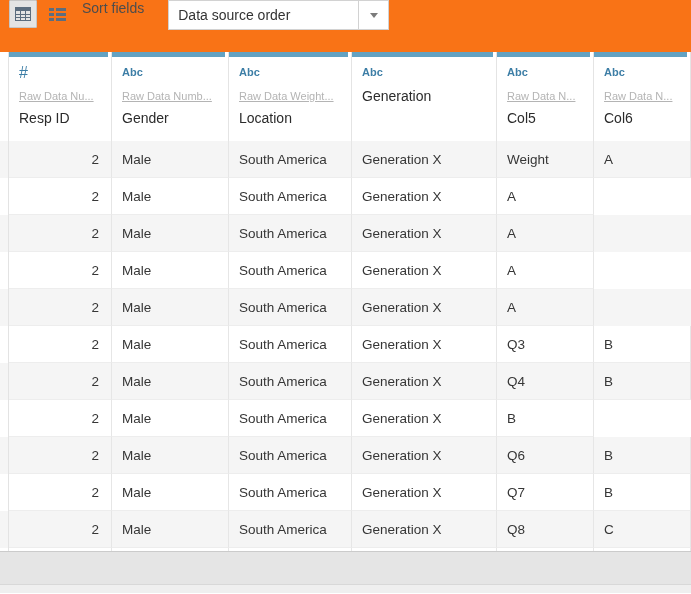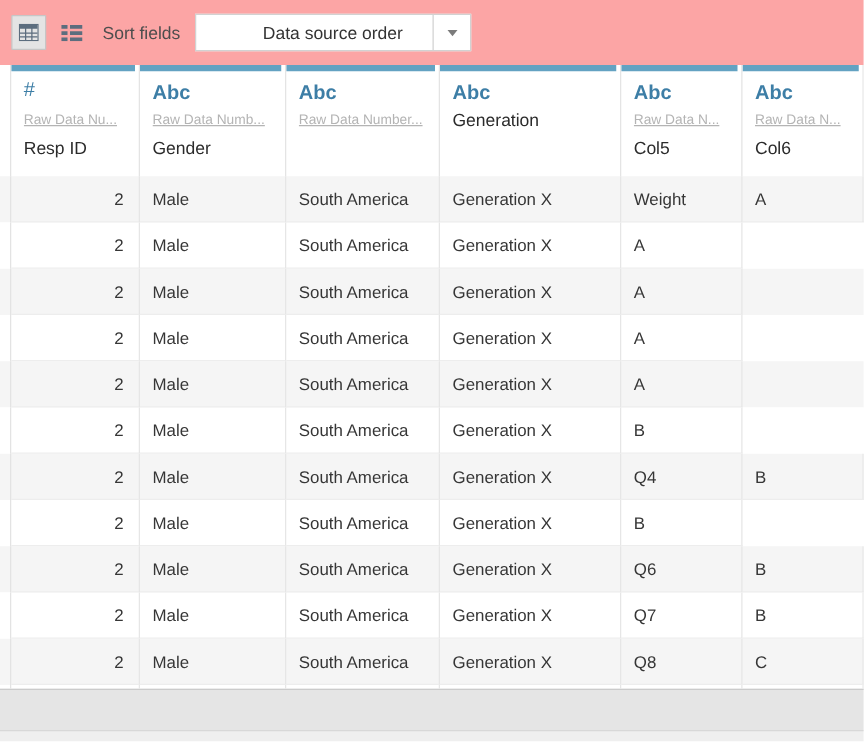--- a/index.html
+++ b/index.html
@@ -1,26 +1,26 @@
 <!DOCTYPE html>
 <html><head>
 <meta charset="utf-8">
 <style>
   * { margin:0; padding:0; box-sizing:border-box; }
   html,body { width:691px; height:594px; overflow:hidden; background:#fff;
     font-family:"Liberation Sans","DejaVu Sans",sans-serif; }
 
   
-  .toolbar { height:52px; display:flex; align-items:center; padding-left:9px; background:#fca5a5; }
+  .toolbar { height:52px; display:flex; align-items:flex-start; padding-left:9px; background:#f97316; }
   .tool-btn { width:28px; height:28px; display:flex; align-items:center; justify-content:center;
     border:1px solid #c6c6c6; background:#e4e4e4; border-radius:1px; cursor:pointer; }
   .tool-btn.flat { border:1px solid transparent; background:transparent; margin-left:6px; }
   .sort-label { margin-left:11px; font-size:14px; color:#4d4d4d; }
-  .dropdown { margin-left:12px; width:221px; height:30px; border:1px solid #d2d2d2; background:#fff;
-    display:flex; align-items:stretch; cursor:pointer;padding-left:44px; }
+  .dropdown { margin-left:24px; width:221px; height:30px; border:1px solid #d2d2d2; background:#fff;
+    display:flex; align-items:stretch; cursor:pointer; }
   .dropdown-value { flex:1; display:flex; align-items:center; padding-left:9px; font-size:14px; color:#333;
     white-space:nowrap; overflow:hidden; }
   .dropdown-arrow-box { width:30px; border-left:1px solid #d2d2d2; display:flex; align-items:center; justify-content:center; }
   .tri-down { width:0; height:0; border-left:4px solid transparent; border-right:4px solid transparent;
     border-top:5px solid #7b7b7b; }
 
   
   .grid { width:691px; }
   .hrow, .row, .row-sliver { display:flex; }
   .gutter { width:9px; flex:0 0 9px; border-right:1px solid #e3e3e3; }
@@ -28,21 +28,21 @@
   .c1 { width:117px; flex:0 0 117px; }
   .c2 { width:123px; flex:0 0 123px; }
   .c3 { width:145px; flex:0 0 145px; }
   .c4 { width:97px;  flex:0 0 97px; }
   .c5 { width:97px;  flex:0 0 97px; }
 
   .hrow { height:89px; background:#fff; }
   .hcell { border-right:1px solid #e4e4e4; overflow:hidden; cursor:pointer; }
   .accent { height:5px; background:#63a2c2; margin-right:3px; }
   .hcell-inner { padding:9px 6px 0 10px; }
-  .type-abc { font-size:16px; font-weight:700; color:#3d7ea6; height:17px; }
+  .type-abc { font-size:11px; font-weight:700; color:#3d7ea6; height:17px; }
   .type-num { font-size:16px; font-weight:400; color:#3d7ea6; height:17px; line-height:14px; }
   .source { margin-top:7px; font-size:11px; color:#b4b4b4; white-space:nowrap; overflow:hidden; height:15px;text-decoration:underline; }
   .fname { margin-top:5px; font-size:14px; font-weight:400; color:#2b2b2b; white-space:nowrap; overflow:hidden; }
 
   .row { height:37px; }
   .row.odd  { background:#f5f5f5; }
   .row.even { background:#ffffff; }
   .cell { display:flex; align-items:center; padding-left:10px; font-size:13.5px; color:#363636;
     border-right:1px solid #e6e6e6; border-bottom:1px solid #ededed; white-space:nowrap; overflow:hidden; }
   .row .c0 { justify-content:flex-end; padding-left:0; padding-right:12px; }
@@ -114,21 +114,22 @@
         <div class="type-abc">Abc</div>
         <div class="source">Raw Data Numb...</div>
         <div class="fname">Gender</div>
       </div>
     </div>
 
     <div class="hcell c2">
       <div class="accent"></div>
       <div class="hcell-inner">
         <div class="type-abc">Abc</div>
-        <div class="source">Raw Data Number...</div>
+        <div class="source">Raw Data Weight...</div>
+        <div class="fname">Location</div>
       </div>
     </div>
 
     <div class="hcell c3">
       <div class="accent"></div>
       <div class="hcell-inner">
         <div class="type-abc">Abc</div>
         <div class="fname">Generation</div>
       </div>
     </div>
@@ -194,20 +195,21 @@
       <div class="cell c2">South America</div>
       <div class="cell c3">Generation X</div>
       <div class="cell c5">A</div>
     </div>
       <div class="row even">
       <div class="gutter"></div>
       <div class="cell c0">2</div>
       <div class="cell c1">Male</div>
       <div class="cell c2">South America</div>
       <div class="cell c3">Generation X</div>
+      <div class="cell c4">Q3</div>
       <div class="cell c5">B</div>
     </div>
       <div class="row odd">
       <div class="gutter"></div>
       <div class="cell c0">2</div>
       <div class="cell c1">Male</div>
       <div class="cell c2">South America</div>
       <div class="cell c3">Generation X</div>
       <div class="cell c4">Q4</div>
       <div class="cell c5">B</div>

